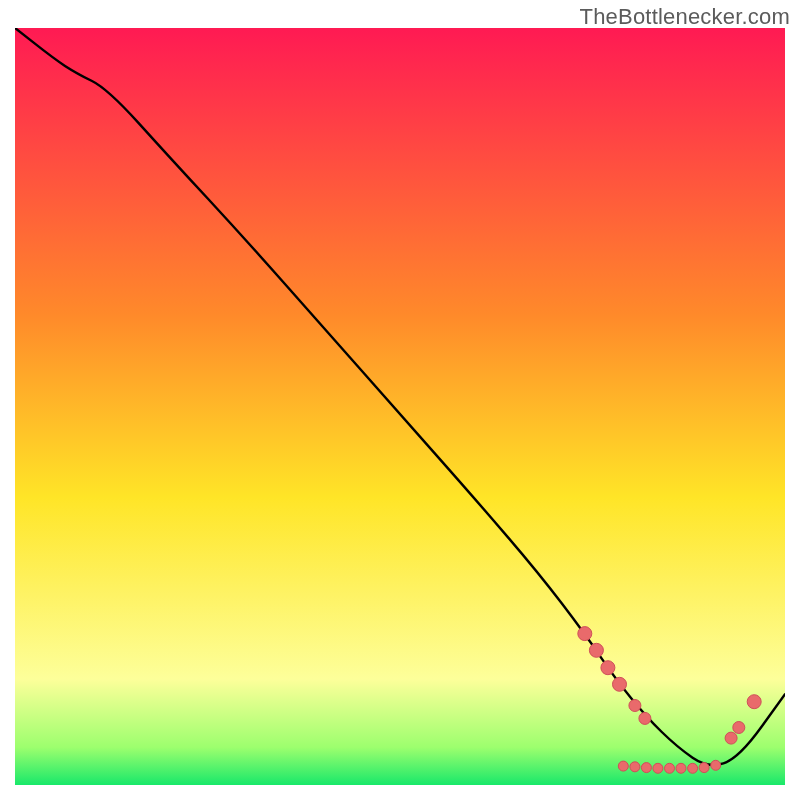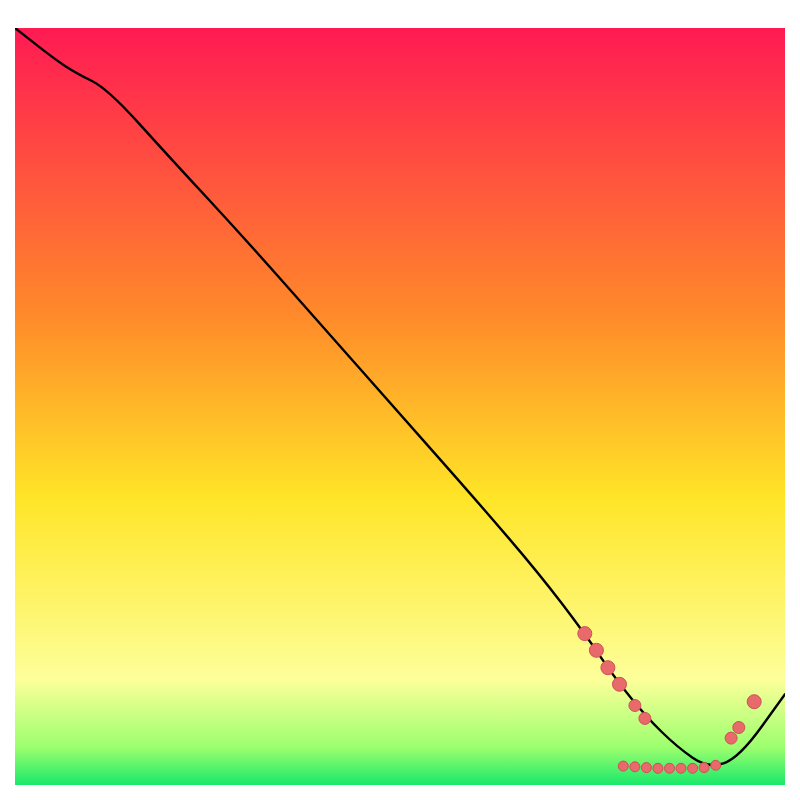--- a/index.html
+++ b/index.html
@@ -32,20 +32,21 @@
     top: 28px;
     width: 770px;
     height: 757px;
   }
   svg { display: block; }
 </style>
 </head>
 <body>
 
 <div class="stage">
+  <div class="watermark">TheBottlenecker.com</div>
 
   <div class="plot">
     <svg id="svg" viewBox="0 0 770 757" width="770" height="757">
       <defs>
         <linearGradient id="bg" x1="0" y1="0" x2="0" y2="1">
           <stop id="g0" offset="0%" stop-color="#ff1a53"></stop>
           <stop id="g1" offset="38%" stop-color="#ff8a2a"></stop>
           <stop id="g2" offset="62%" stop-color="#ffe527"></stop>
           <stop id="g3" offset="86%" stop-color="#fdff9a"></stop>
           <stop id="g4" offset="95%" stop-color="#9dff6e"></stop>

